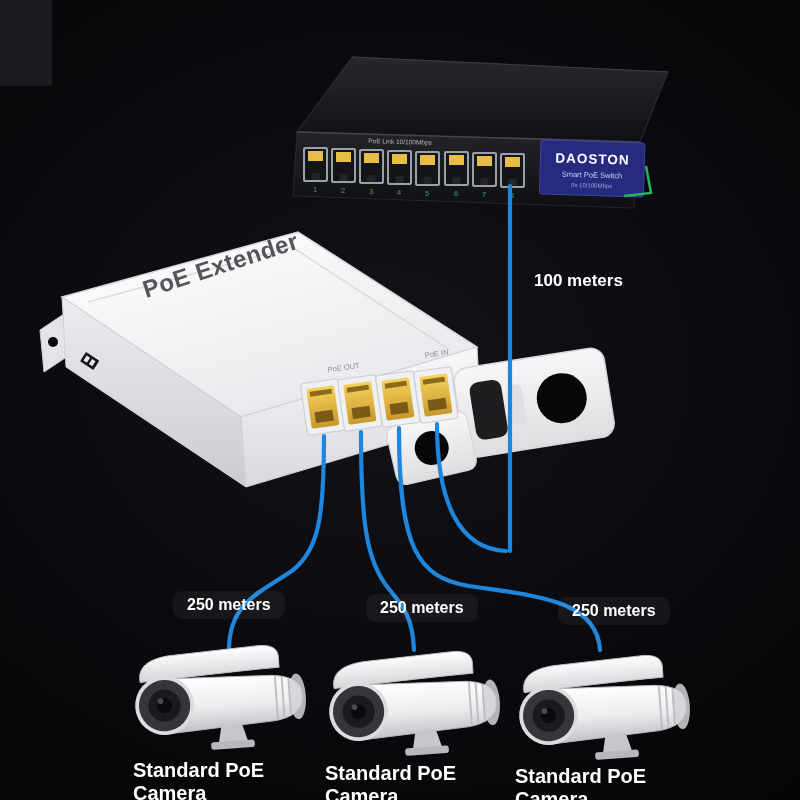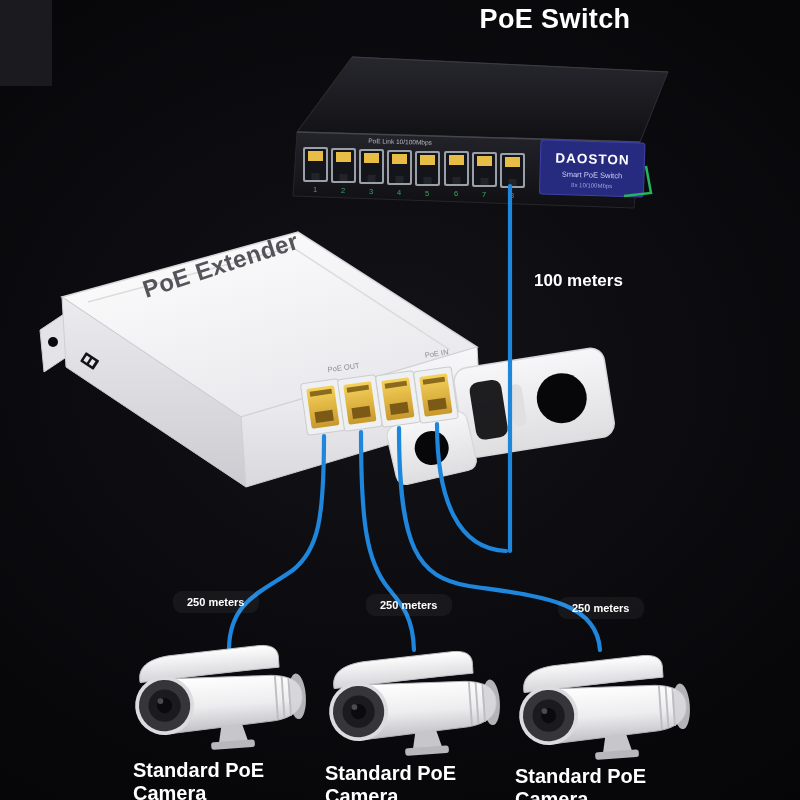--- a/index.html
+++ b/index.html
@@ -4,21 +4,21 @@
 <style>
 *{box-sizing:border-box}
 html,body{margin:0;padding:0;background:#000}
 #stage{position:relative;width:800px;height:800px;overflow:hidden;
   background:radial-gradient(115% 95% at 48% 46%,#131318 0%,#08080b 55%,#010102 100%);
   font-family:"Liberation Sans","DejaVu Sans",sans-serif;color:#fff}
 #scene{position:absolute;left:0;top:0}
 .overlay{position:absolute}
 #title{left:430px;top:4px;width:250px;text-align:center;font-size:27px;font-weight:700;letter-spacing:.4px}
 #d100{left:534px;top:271px;font-size:17px;font-weight:700}
-.d250{font-size:11px;font-weight:700;background:rgba(255,255,255,.05);border-radius:9px;padding:5px 14px}
+.d250{font-size:16px;font-weight:700;background:rgba(255,255,255,.05);border-radius:9px;padding:5px 14px}
 #d250a{left:173px;top:591px}
 #d250b{left:366px;top:594px}
 #d250c{left:558px;top:597px}
 .camlab{width:200px;text-align:left;font-size:20px;font-weight:700}
 #cl1{left:133px;top:759px}
 #cl2{left:325px;top:762px}
 #cl3{left:515px;top:765px}
 svg text{font-family:"Liberation Sans","DejaVu Sans",sans-serif}
 </style>
 </head>
@@ -226,21 +226,20 @@
     <use href="#cam" width="200" height="115"></use>
   </g>
   <g transform="translate(326,648) rotate(-4 100 57) scale(0.95)">
     <use href="#cam" width="200" height="115"></use>
   </g>
   <g transform="translate(516,652) rotate(-4 100 57) scale(0.95)">
     <use href="#cam" width="200" height="115"></use>
   </g>
 </svg>
 
-<div class="overlay" id="title">PoE Switch</div>
 <div class="overlay" id="d100">100 meters</div>
 <div class="overlay d250" id="d250a">250 meters</div>
 <div class="overlay d250" id="d250b">250 meters</div>
 <div class="overlay d250" id="d250c">250 meters</div>
 <div class="overlay camlab" id="cl1">Standard PoE Camera</div>
 <div class="overlay camlab" id="cl2">Standard PoE Camera</div>
 <div class="overlay camlab" id="cl3">Standard PoE Camera</div>
 
 </div>
 

